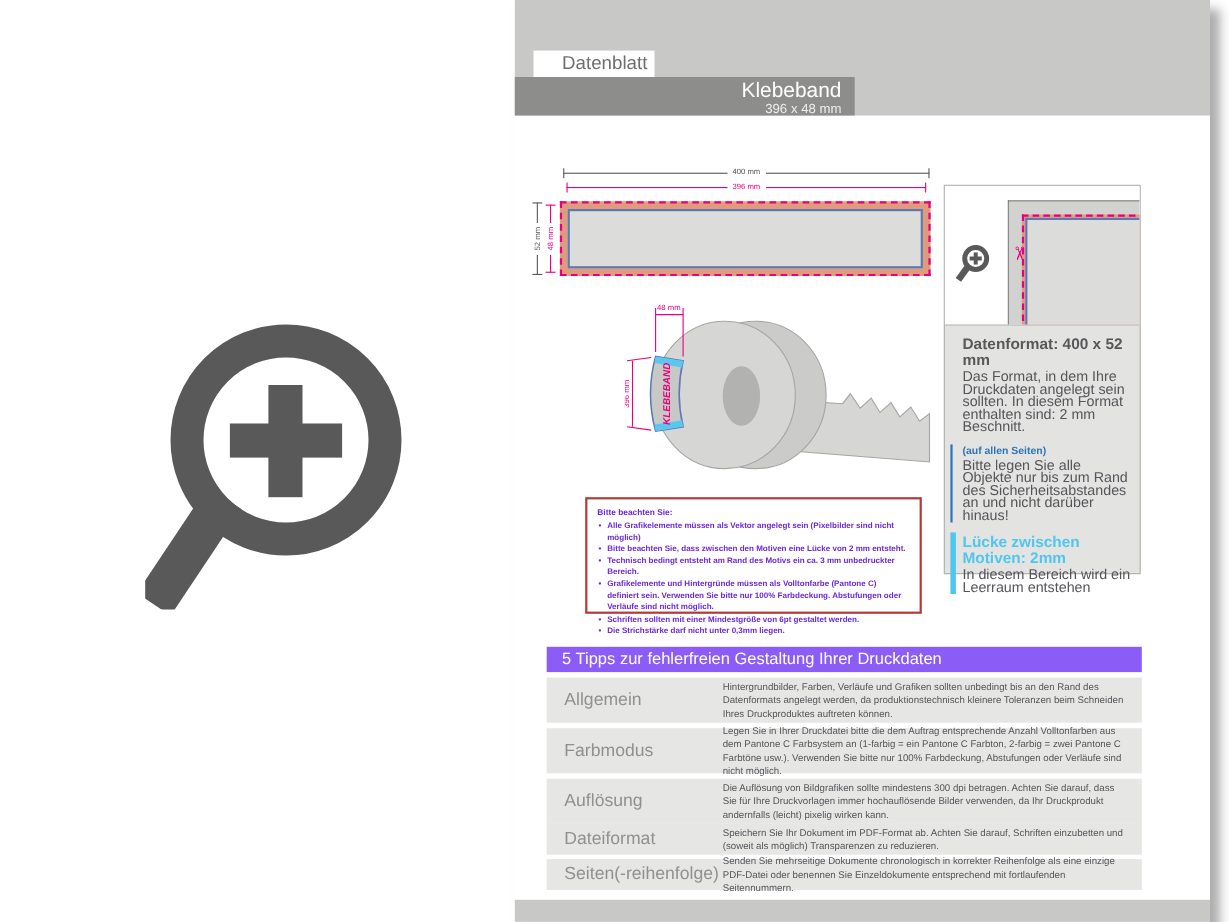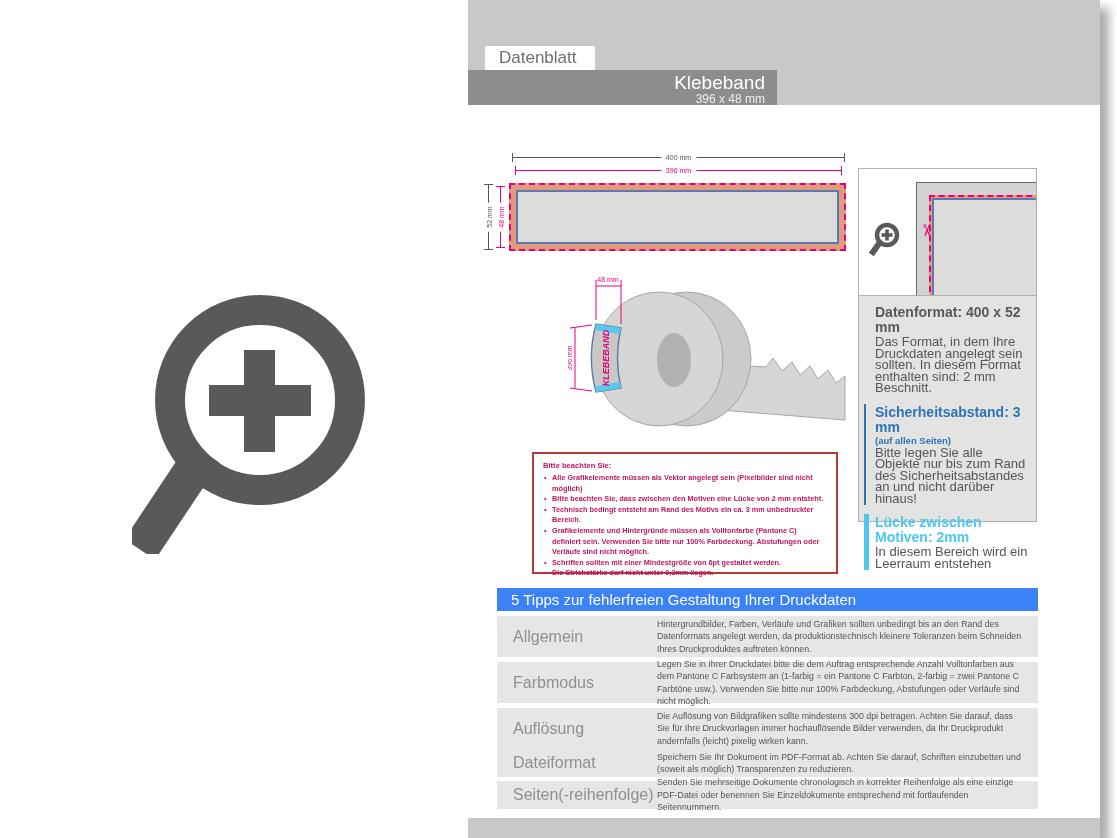--- a/index.html
+++ b/index.html
@@ -5,21 +5,21 @@
   * { margin:0; padding:0; box-sizing:border-box; }
   html,body { width:1117px; height:838px; background:#ffffff; overflow:hidden;
               font-family:"Liberation Sans", sans-serif; }
 
   
   #page { position:absolute; left:468px; top:0; width:632px; height:838px;
           background:#fff; box-shadow:9px 8px 9px rgba(105,105,105,.55); }
 
   .top-band { position:absolute; left:0; top:0; width:632px; height:105px; background:#c8c8c6; }
   .tab { position:absolute; left:17px; top:46px; width:110px; height:24px; background:#fff;
-         color:#6e6e6e; font-size:17px; line-height:24px; padding-left:14px; }
+         color:#6e6e6e; font-size:17px; line-height:24px; padding-left:26px; }
   .titlebar { position:absolute; left:0; top:70px; width:309px; height:35px; background:#8d8d8b;
               color:#fff; text-align:right; padding:3px 12px 0 0; }
   .titlebar .t1 { font-size:19px; line-height:20px; }
   .titlebar .t2 { font-size:12px; line-height:13px; color:#efefef; }
 
   
   .tech { position:absolute; left:16px; top:150px; width:364px; height:115px; }
   .dim-h { position:absolute; border-top:1px solid #58585a; }
   .dim-h .tk { position:absolute; width:1px; height:9px; top:-5px; background:#58585a; }
   .dim-h .lbl { position:absolute; left:50%; top:-1px; transform:translate(-50%,-50%);
@@ -34,23 +34,23 @@
                 background:#fff; padding:0 4px; font-size:7px; color:#58585a; white-space:nowrap; }
   .dim-v.mag { border-left:1px solid #e6007e; }
   .dim-v.mag .tk { background:#e6007e; }
   .dim-v.mag .lbl { color:#e6007e; }
   .trect { position:absolute; left:25px; top:33px; width:337px; height:68px;
            background:#e09a7c; border:2px dashed #e6007e; }
   .trect-inner { position:absolute; left:5px; top:5px; right:5px; bottom:5px;
                  background:#dcdcda; border:2px solid #5b79b3; }
 
   
-  .notebox { position:absolute; left:64px; top:452px; width:306px; height:122px;
+  .notebox { position:absolute; left:64px; top:452px; width:306px; height:106px;
              border:2px solid #b23936; background:#fff; padding:7px 9px 0 9px;
-             color:#be185d; }
+             color:#6d28d9; }
   .notebox h4 { font-size:7.6px; font-weight:bold; margin-bottom:3px; }
   .notebox ul { list-style:none; }
   .notebox li { font-size:7.3px; font-weight:bold; line-height:10.6px;
                 padding-left:9px; position:relative; }
   .notebox li::before { content:"•"; position:absolute; left:1px; }
 
   
   .panel { position:absolute; left:390px; top:168px; width:179px; height:354px;
            border:1px solid #b0b0ae; background:#e3e3e1; }
   .panel-top { position:relative; height:127px; background:#fff; border-bottom:1px solid #b0b0ae; overflow:hidden; }
@@ -71,21 +71,21 @@
   .pb-dark h3 { color:#58585a; }
   .pb-magenta { border-left:2px dashed #e6007e; padding-left:9px; }
   .pb-magenta h3 { color:#e6007e; }
   .pb-blue { border-left:2px solid #2e74b8; padding-left:9px; }
   .pb-blue h3, .pb-blue .sub { color:#2e74b8; }
   .pb-cyan { border-left:5px solid #4ec7ee; padding-left:6px; }
   .pb-cyan h3 { color:#4ec7ee; }
 
   
   .tips-header { position:absolute; left:29px; top:588px; width:541px; height:23px;
-                 background:#3b82f6; color:#fff; font-size:15px; line-height:23px; padding-left:14px; }
+                 background:#8b5cf6; color:#fff; font-size:15px; line-height:23px; padding-left:14px; }
   .tip-row { position:absolute; left:29px; width:541px; background:#e6e6e4;
              display:flex; align-items:center; }
   .tip-label { width:160px; padding-left:16px; font-size:16px; color:#90908e; flex-shrink:0; }
   .tip-body { flex:1; font-size:8.8px; line-height:12.5px; color:#55555a; padding-right:10px; }
   .bottom-band { position:absolute; left:0; top:818px; width:632px; height:20px; background:#c8c8c6; }
 
   svg text { font-family:"Liberation Sans", sans-serif; }
 </style>
 </head>
 <body>
@@ -178,21 +178,20 @@
         <div class="cd-inner"></div>
         <div class="scissors">✂</div>
       </div>
     </div>
     <div class="panel-body">
       <div class="pblock pb-dark">
         <h3>Datenformat: 400 x 52 mm</h3>
         <p>Das Format, in dem Ihre Druckdaten angelegt sein sollten. In diesem Format enthalten sind: 2 mm Beschnitt.</p>
       </div>
       <div class="pblock pb-blue">
-        <h3>Sicherheitsabstand: 3 mm</h3>
         <div class="sub">(auf allen Seiten)</div>
         <p>Bitte legen Sie alle Objekte nur bis zum Rand des Sicherheitsabstandes an und nicht darüber hinaus!</p>
       </div>
       <div class="pblock pb-cyan">
         <h3>Lücke zwischen Motiven: 2mm</h3>
         <p>In diesem Bereich wird ein Leerraum entstehen</p>
       </div>
     </div>
   </div>
 

